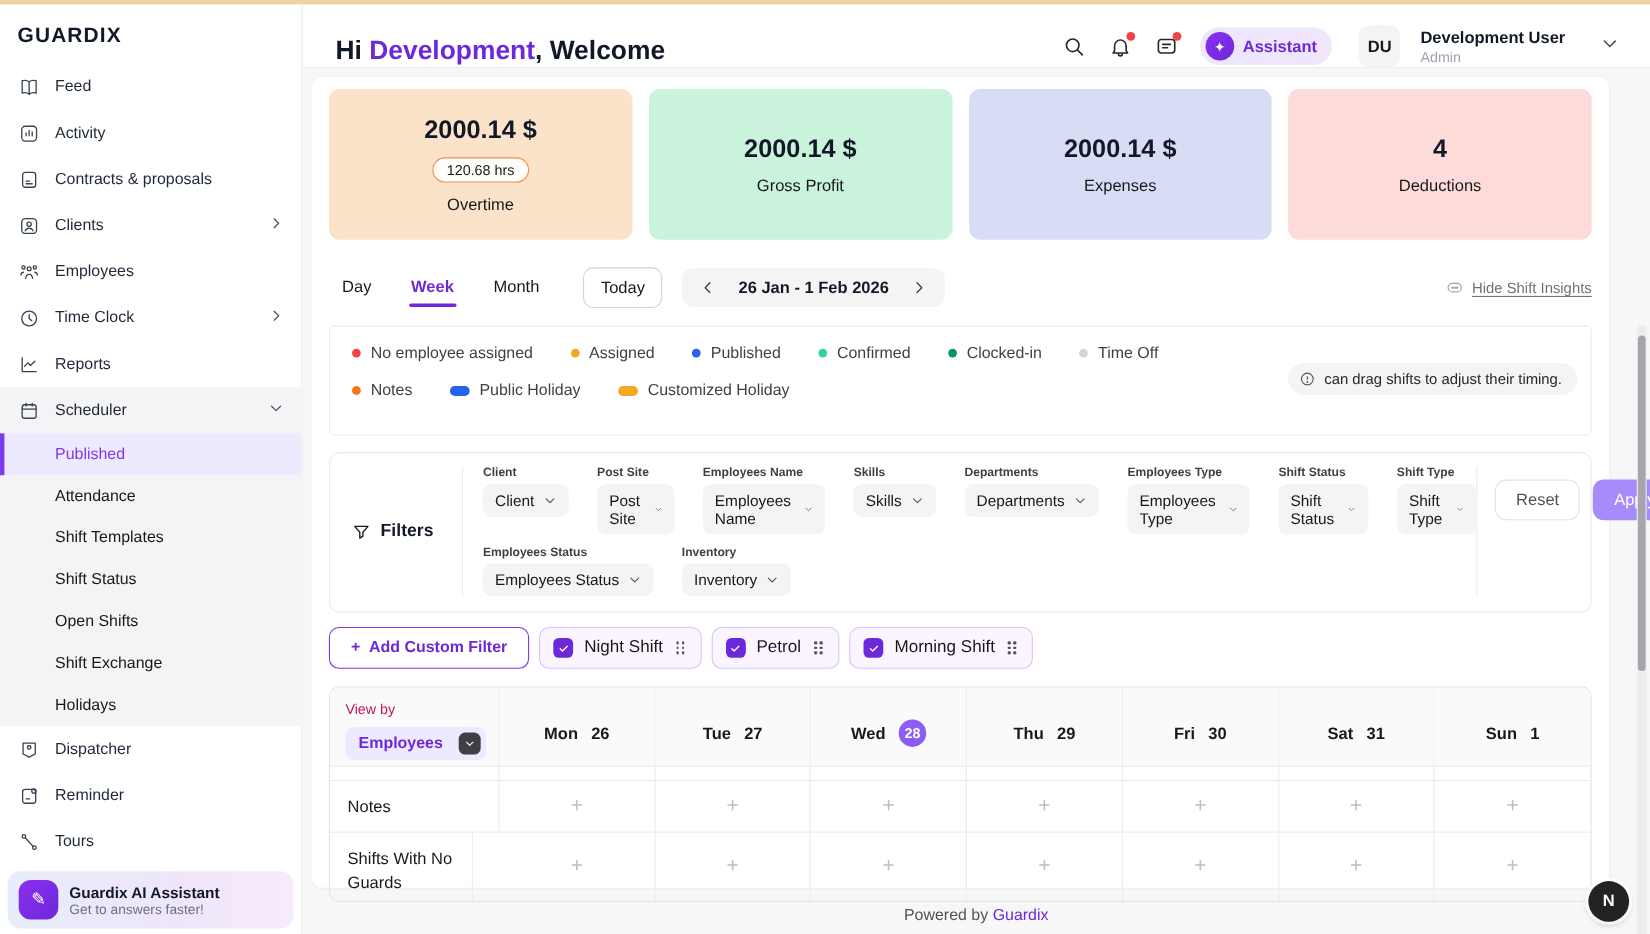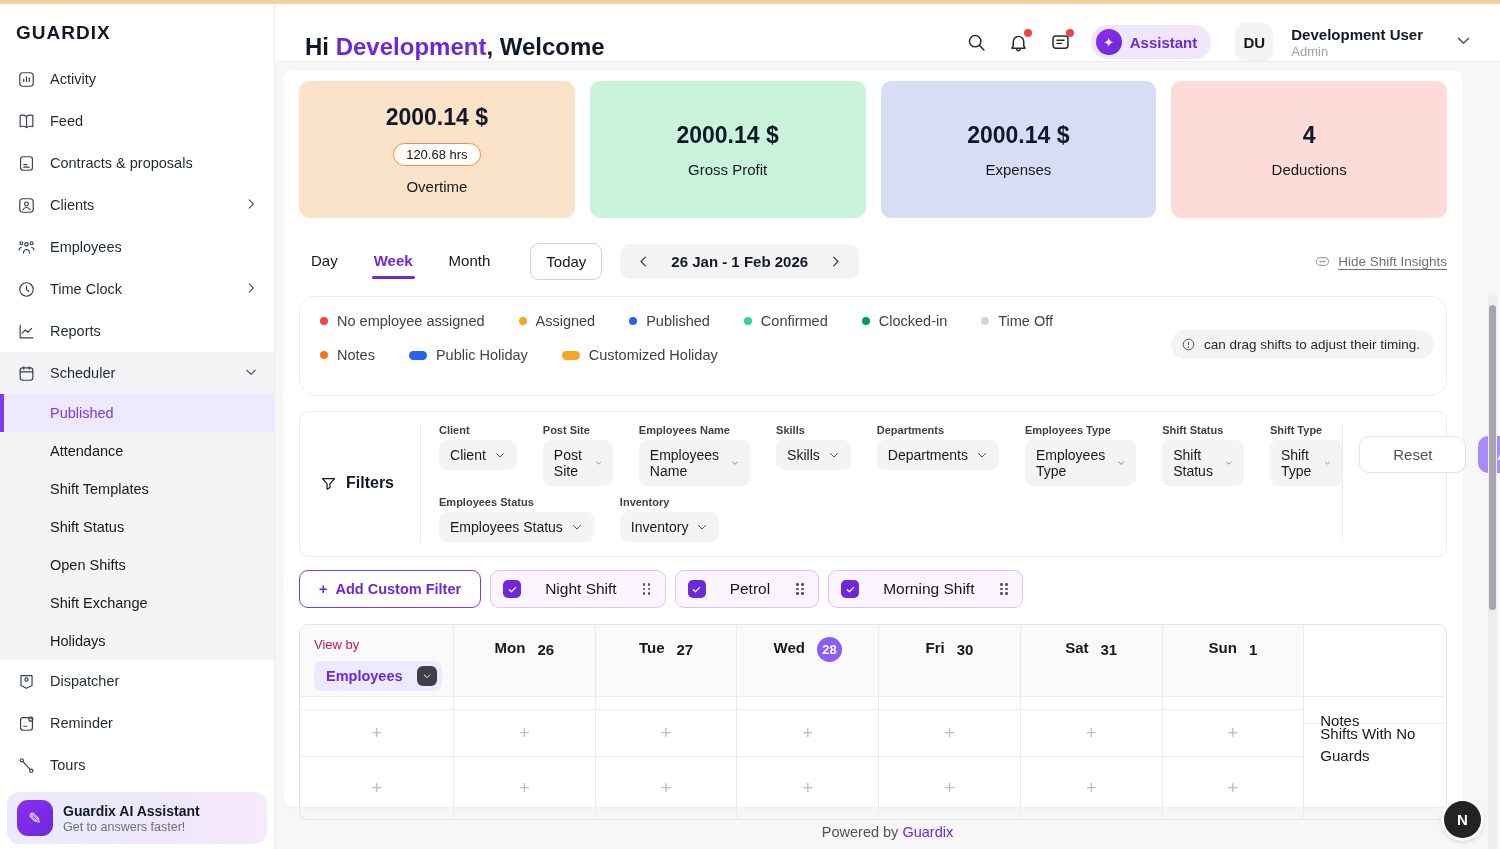--- a/index.html
+++ b/index.html
@@ -63,67 +63,67 @@
   .tab.active::after { content:""; position:absolute; left:10px; right:10px; bottom:2px; height:2.5px; background:#6d28d9; border-radius:2px; }
   .today-btn { border:1px solid #d4d4d8; background:#fff; border-radius:9px; padding:9px 15px; font-size:15px; color:#18181b; margin:0 18px 0 16px; cursor:pointer; }
   .datenav { display:flex; align-items:center; gap:20px; background:#f4f4f5; border-radius:10px; padding:9px 16px; }
   .datenav svg { width:15px; height:15px; stroke:#3f3f46; fill:none; stroke-width:2; stroke-linecap:round; stroke-linejoin:round; cursor:pointer; }
   .date-range { font-size:15px; font-weight:600; color:#111827; }
   .insights { margin-left:auto; display:flex; align-items:center; gap:7px; color:#71717a; font-size:13.5px; cursor:pointer; }
   .insights .txt { text-decoration:underline; text-underline-offset:3px; }
   .insights svg { width:17px; height:17px; stroke:#a1a1aa; fill:none; stroke-width:1.5; }
 
   
-  .legend { border:1px solid #ececf0; border-radius:17px; margin-top:14px; padding:16px 20px 14px; position:relative; }
+  .legend { border:1px solid #ececf0; border-radius:4px; margin-top:14px; padding:16px 20px 14px; position:relative; }
   .lrow { display:flex; align-items:center; gap:34px; margin-bottom:18px; }
   .lrow:last-child { margin-bottom:2px; }
   .litem { display:flex; align-items:center; gap:9px; font-size:14.5px; color:#3f3f46; }
   .dot { width:8px; height:8px; border-radius:50%; }
   .pill { width:18px; height:9px; border-radius:5px; }
   .hint { position:absolute; right:12px; top:33px; background:#f4f4f5; border-radius:999px; padding:7px 14px 7px 10px; display:flex; align-items:center; gap:8px; font-size:13.5px; color:#27272a; }
   .hint svg { width:15px; height:15px; stroke:#52525b; fill:none; stroke-width:1.6; }
 
   
   .filters { border:1px solid #ececf0; border-radius:10px; margin-top:15px; padding:12px 14px 14px; display:flex; }
   .f-title { display:flex; align-items:center; gap:9px; font-size:16px; font-weight:700; color:#111827; padding:0 26px 0 6px; align-self:center; }
   .f-title svg { width:17px; height:17px; stroke:#18181b; fill:none; stroke-width:1.7; stroke-linejoin:round; }
   .f-body { border-left:1px solid #ececf0; padding-left:18px; flex:1; display:flex; flex-direction:column; gap:10px; }
   .f-row { display:flex; gap:26px; }
   .f-field { display:flex; flex-direction:column; gap:4px; }
   .f-lbl { font-size:11px; font-weight:600; color:#3f3f46; }
   .f-pill { background:#f4f4f5; border-radius:8px; padding:7px 11px; font-size:14px; color:#18181b; display:flex; align-items:center; gap:8px; cursor:pointer; }
   .f-pill svg { width:12px; height:12px; stroke:#52525b; fill:none; stroke-width:2; stroke-linecap:round; stroke-linejoin:round; }
   .f-actions { border-left:1px solid #ececf0; display:flex; align-items:flex-start; gap:12px; padding:12px 4px 0 16px; }
-  .btn-reset { border:1px solid #e4e4e7; background:#fff; border-radius:10px; padding:9px 33px; font-size:15px; color:#52525b; cursor:pointer; }
+  .btn-reset { border:1px solid #e4e4e7; background:#fff; border-radius:10px; padding:9px 18px; font-size:15px; color:#52525b; cursor:pointer; }
   .btn-apply { border:none; background:#a78bfa; border-radius:10px; padding:10px 19px; font-size:15px; color:#fff; cursor:pointer; }
 
   
   .chips { display:flex; gap:9px; margin-top:13px; }
   .add-chip { border:1px solid #7c3aed; background:#fff; color:#6d28d9; border-radius:9px; padding:10px 19px; font-size:14.5px; font-weight:600; display:flex; align-items:center; gap:8px; cursor:pointer; }
-  .chip { background:#faf5ff; border:1px solid #ddc3f8; border-radius:9px; padding:8px 12px; display:flex; align-items:center; gap:24px; cursor:pointer; }
+  .chip { background:#faf5ff; border:1px solid #ddc3f8; border-radius:9px; padding:8px 12px; display:flex; align-items:center; gap:10px; cursor:pointer; }
   .cbox { width:18px; height:18px; border-radius:5px; background:#6d28d9; display:flex; align-items:center; justify-content:center; cursor:pointer; }
   .cbox svg { width:11px; height:11px; stroke:#fff; fill:none; stroke-width:2.6; stroke-linecap:round; stroke-linejoin:round; }
   .chip-lbl { font-size:15.5px; color:#18181b; }
   .kebab { display:grid; grid-template-columns:3px 3px; gap:2px; cursor:pointer; padding:2px; }
   .kebab i { width:2.6px; height:2.6px; border-radius:50%; background:#52525b; }
 
   
   .cal { margin-top:16px; border:1px solid #e4e4e7; border-radius:9px; overflow:hidden; display:grid;
          grid-template-columns:154px repeat(7, 1fr); grid-template-rows:72px 13px 47px 62px; }
   .cal > div { border-right:1px solid #ececf0; border-bottom:1px solid #ececf0; }
   .cal > div:nth-child(8n) { border-right:none; }
   .cal > div.lastrow { border-bottom:none; }
   .chead { background:#fafafa; }
   .viewby { padding:12px 14px; }
   .vb-lbl { font-size:13px; color:#be185d; }
   .vb-pill { margin-top:9px; width:128px; height:30px; background:#ede9fe; border-radius:8px; display:flex; align-items:center; justify-content:space-between; padding:0 5px 0 12px; cursor:pointer; }
   .vb-val { font-size:14.5px; font-weight:600; color:#6d28d9; }
   .vb-btn { width:20px; height:20px; border-radius:6px; background:#3f3f46; display:flex; align-items:center; justify-content:center; }
   .vb-btn svg { width:10px; height:10px; stroke:#fff; fill:none; stroke-width:2.4; stroke-linecap:round; stroke-linejoin:round; }
-  .dayhead { display:flex; align-items:flex-start; justify-content:center; gap:12px; padding-top:14px; font-size:15px; font-weight:600; color:#18181b; }
+  .dayhead { display:flex; align-items:center; justify-content:center; gap:12px; padding-top:14px; font-size:15px; font-weight:600; color:#18181b; }
   .daynum { line-height:22px; }
   .daynum.today { width:25px; height:25px; background:#8b5cf6; color:#fff; border-radius:50%; display:flex; align-items:center; justify-content:center; font-size:13px; margin-top:-2px; }
   .rowlbl { padding:13px 16px; font-size:15px; color:#18181b; line-height:22px; }
   .pluscell { display:flex; align-items:center; justify-content:center; font-size:19px; font-weight:300; color:#bebec4; cursor:pointer; }
 
   
   .footer { position:absolute; left:0; right:0; bottom:9px; text-align:center; font-size:14.5px; color:#52525b; }
   .footer a { color:#6d28d9; text-decoration:none; cursor:pointer; }
   .fab { position:absolute; right:19px; bottom:11px; width:37px; height:37px; border-radius:50%; background:#232326; color:#fff; display:flex; align-items:center; justify-content:center; font-size:15px; font-weight:600; box-shadow:0 0 0 3px rgba(255,255,255,.8), 0 2px 6px rgba(0,0,0,.3); cursor:pointer; }
   .scrollbar { position:absolute; right:3px; top:233px; width:9px; height:575px; background:#ededef; border-radius:6px; }
@@ -133,36 +133,36 @@
 <body>
 
 <div class="topbar"></div>
 
 <aside class="sidebar">
   <div class="logo">GUARDIX</div>
 
   <div class="nav-item">
     <span class="nav-icon">
         <svg viewBox="0 0 24 24">
+          <path d="M12 5.5c-2-1.6-5-2-8-1.3v14.2c3-.7 6-.3 8 1.3 2-1.6 5-2 8-1.3V4.2c-3-.7-6-.3-8 1.3z"></path>
+          <path d="M12 5.5v14.2"></path>
+        </svg>
+      </span>
+    <span>Feed</span>
+  </div>
+  <div class="nav-item">
+    <span class="nav-icon">
+        <svg viewBox="0 0 24 24">
           <rect x="3.5" y="3.5" width="17" height="17" rx="4"></rect>
           <path d="M8.5 14.5v-3"></path>
           <path d="M12 14.5V8.5"></path>
           <path d="M15.5 14.5v-4.5"></path>
         </svg>
       </span>
     <span>Activity</span>
-  </div>
-  <div class="nav-item">
-    <span class="nav-icon">
-        <svg viewBox="0 0 24 24">
-          <path d="M12 5.5c-2-1.6-5-2-8-1.3v14.2c3-.7 6-.3 8 1.3 2-1.6 5-2 8-1.3V4.2c-3-.7-6-.3-8 1.3z"></path>
-          <path d="M12 5.5v14.2"></path>
-        </svg>
-      </span>
-    <span>Feed</span>
   </div>
   <div class="nav-item">
     <span class="nav-icon">
         <svg viewBox="0 0 24 24">
           <rect x="4.5" y="3.5" width="15" height="17" rx="3"></rect>
           <path d="M8.5 13.5h4"></path>
           <path d="M8.5 16.5h7"></path>
         </svg>
       </span>
     <span>Contracts &amp; proposals</span>
@@ -620,20 +620,24 @@
           </div>
         <div class="chead dayhead">
             <span>Tue</span>
             <span class="daynum">27</span>
           </div>
         <div class="chead dayhead">
             <span>Wed</span>
             <span class="daynum today">28</span>
           </div>
         <div class="chead dayhead">
+            <span>Thu</span>
+            <span class="daynum">29</span>
+          </div>
+        <div class="chead dayhead">
             <span>Fri</span>
             <span class="daynum">30</span>
           </div>
         <div class="chead dayhead">
             <span>Sat</span>
             <span class="daynum">31</span>
           </div>
         <div class="chead dayhead">
             <span>Sun</span>
             <span class="daynum">1</span>

